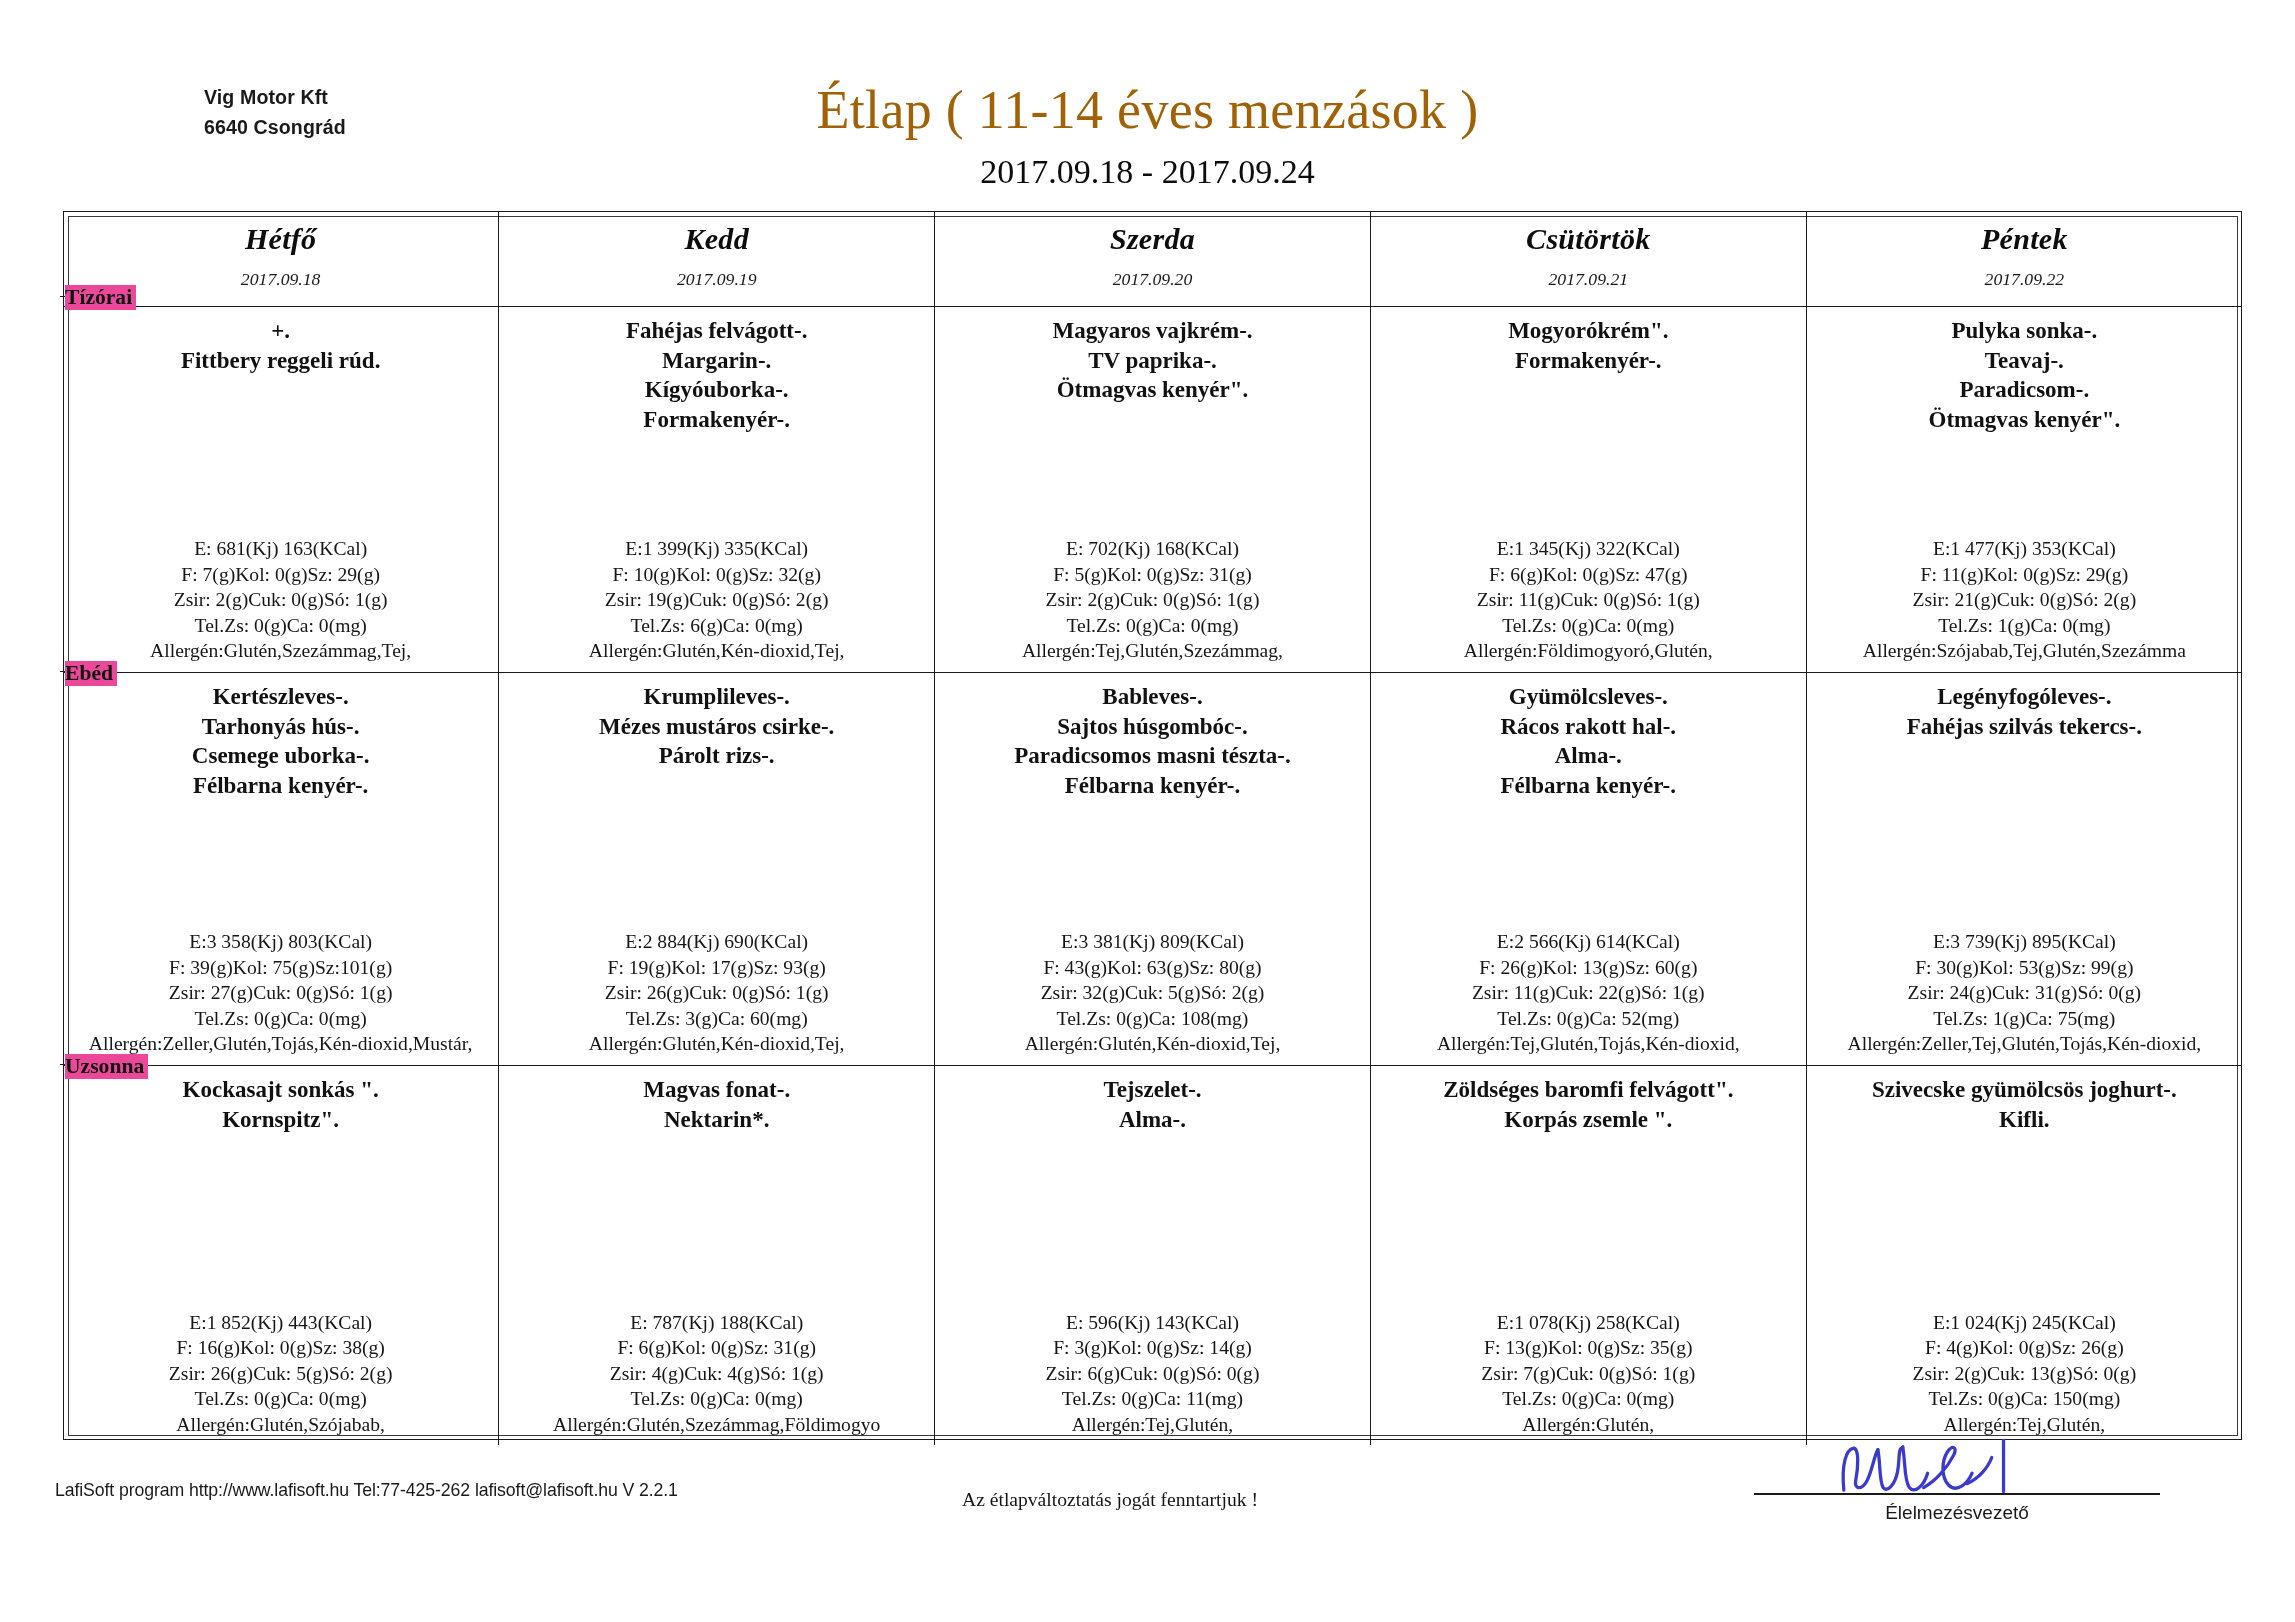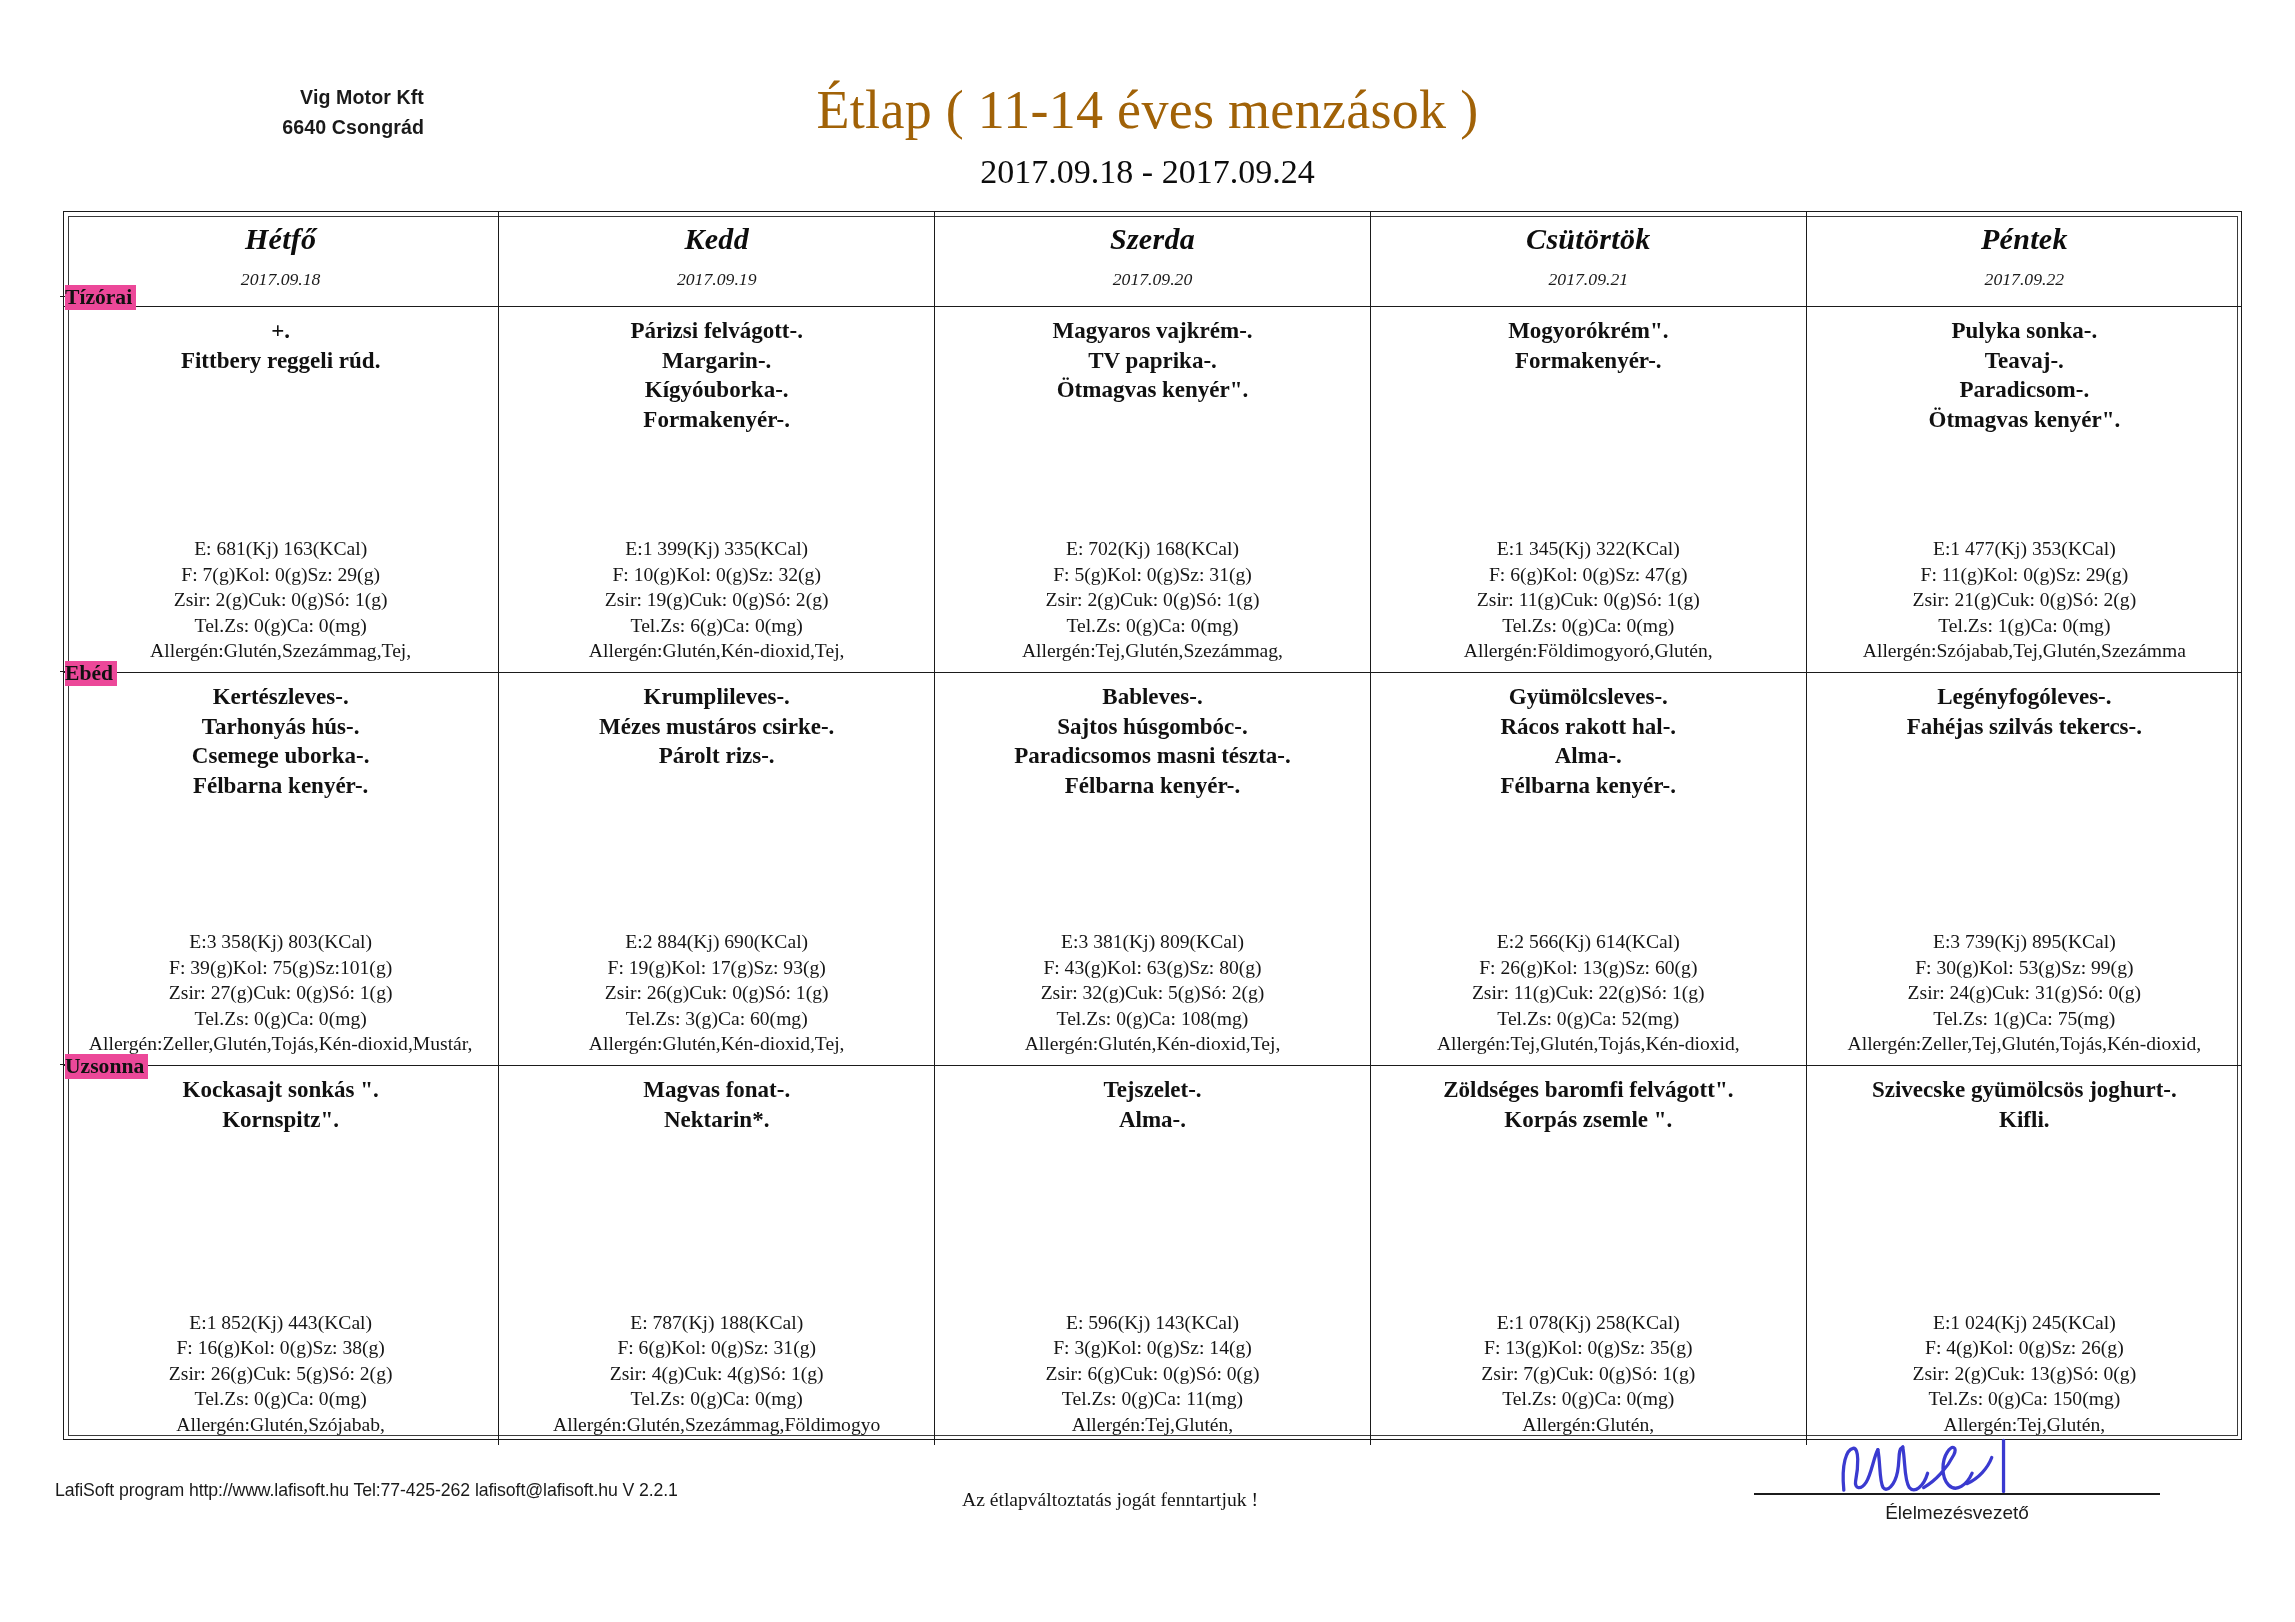--- a/index.html
+++ b/index.html
@@ -12,23 +12,23 @@
     color: #111111;
     position: relative;
     overflow: hidden;
   }
 
   
   .page { position: relative; width: 2295px; height: 1622px; }
 
   .company {
     position: absolute;
-    left: 188px; top: 82px;
+    left: 204px; top: 82px;
     width: 236px;
-    text-align: right;
+    text-align: left;
     font-family: "Liberation Sans", sans-serif;
     font-weight: bold;
     font-size: 19.6px;
     line-height: 1.55;
     color: #1a1a1a;
     letter-spacing: 0.1px;
   }
 
   .title-block {
     position: absolute;
@@ -253,21 +253,21 @@
         <div class="nutri">
           <div>E: 681(Kj)  163(KCal)</div>
           <div>F:  7(g)Kol:  0(g)Sz: 29(g)</div>
           <div>Zsir:  2(g)Cuk:  0(g)Só:  1(g)</div>
           <div>Tel.Zs:  0(g)Ca:   0(mg)</div>
           <div class="alle">Allergén:Glutén,Szezámmag,Tej,</div>
         </div>
       </td>
       <td class="meal">
         <div class="dishes">
-              <div>Párizsi felvágott-.</div>
+              <div>Fahéjas felvágott-.</div>
               <div>Margarin-.</div>
               <div>Kígyóuborka-.</div>
               <div>Formakenyér-.</div>
             </div>
         <div class="nutri">
           <div>E:1 399(Kj)  335(KCal)</div>
           <div>F: 10(g)Kol:  0(g)Sz: 32(g)</div>
           <div>Zsir: 19(g)Cuk:  0(g)Só:  2(g)</div>
           <div>Tel.Zs:  6(g)Ca:   0(mg)</div>
           <div class="alle">Allergén:Glutén,Kén-dioxid,Tej,</div>

